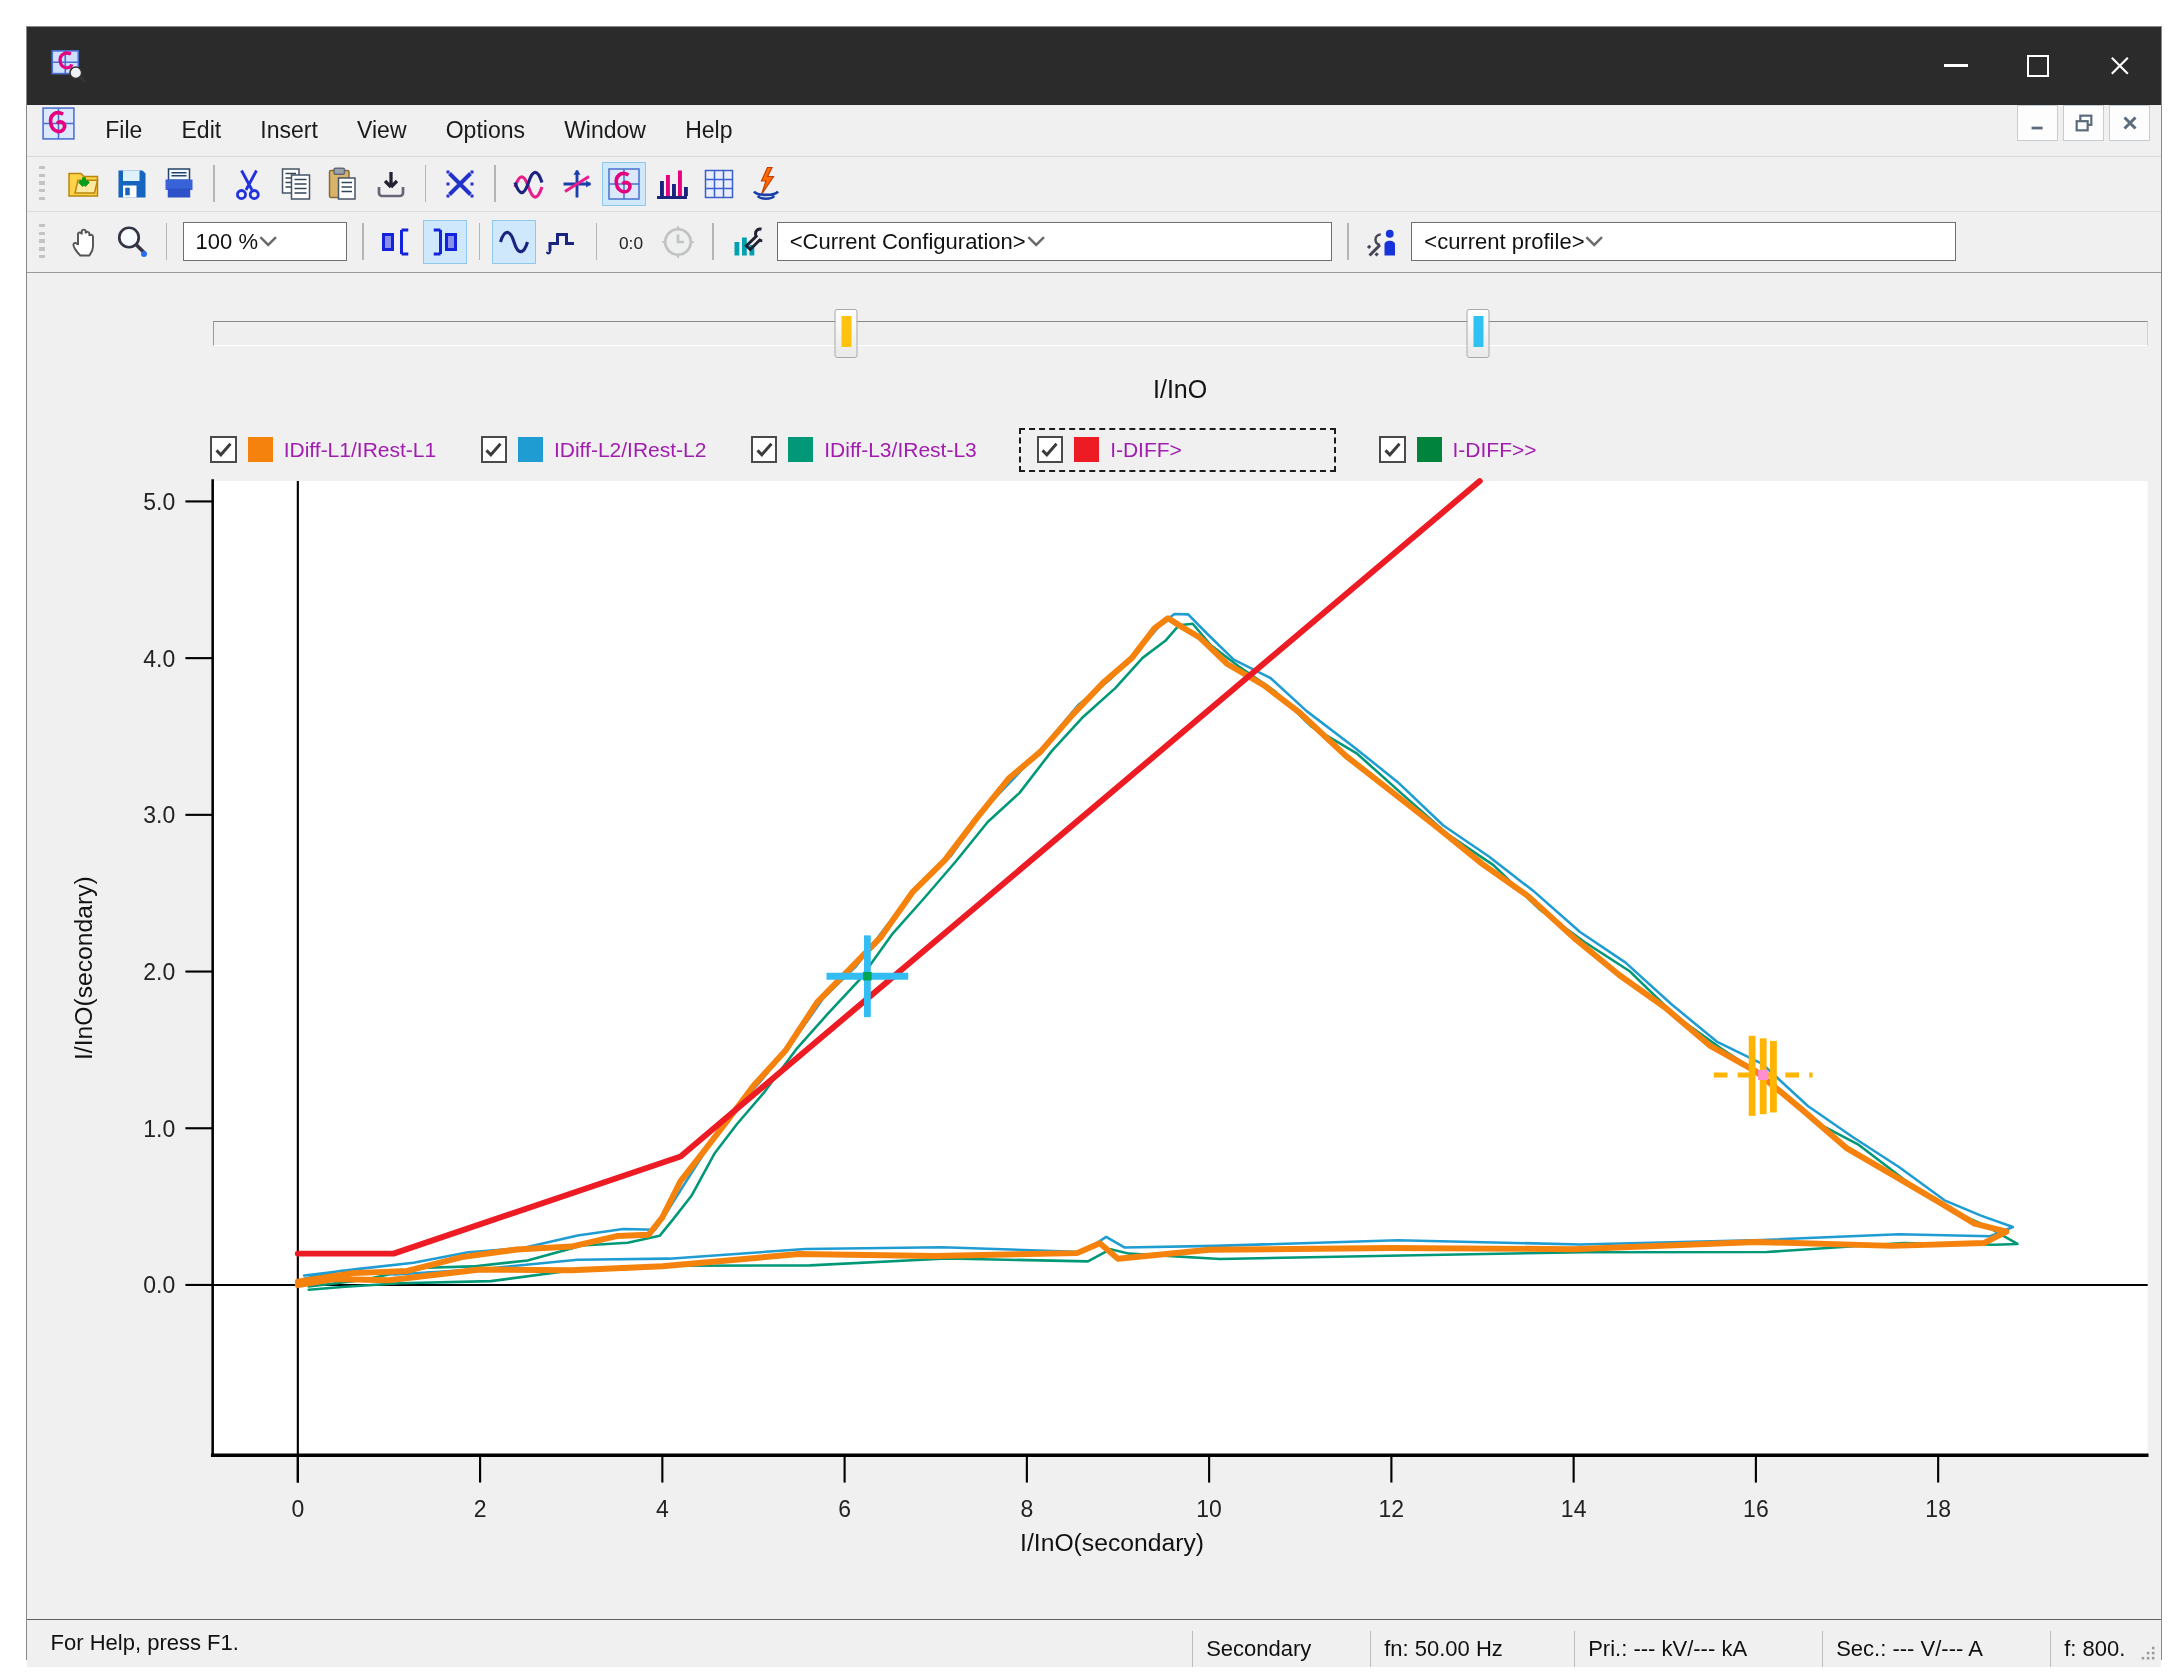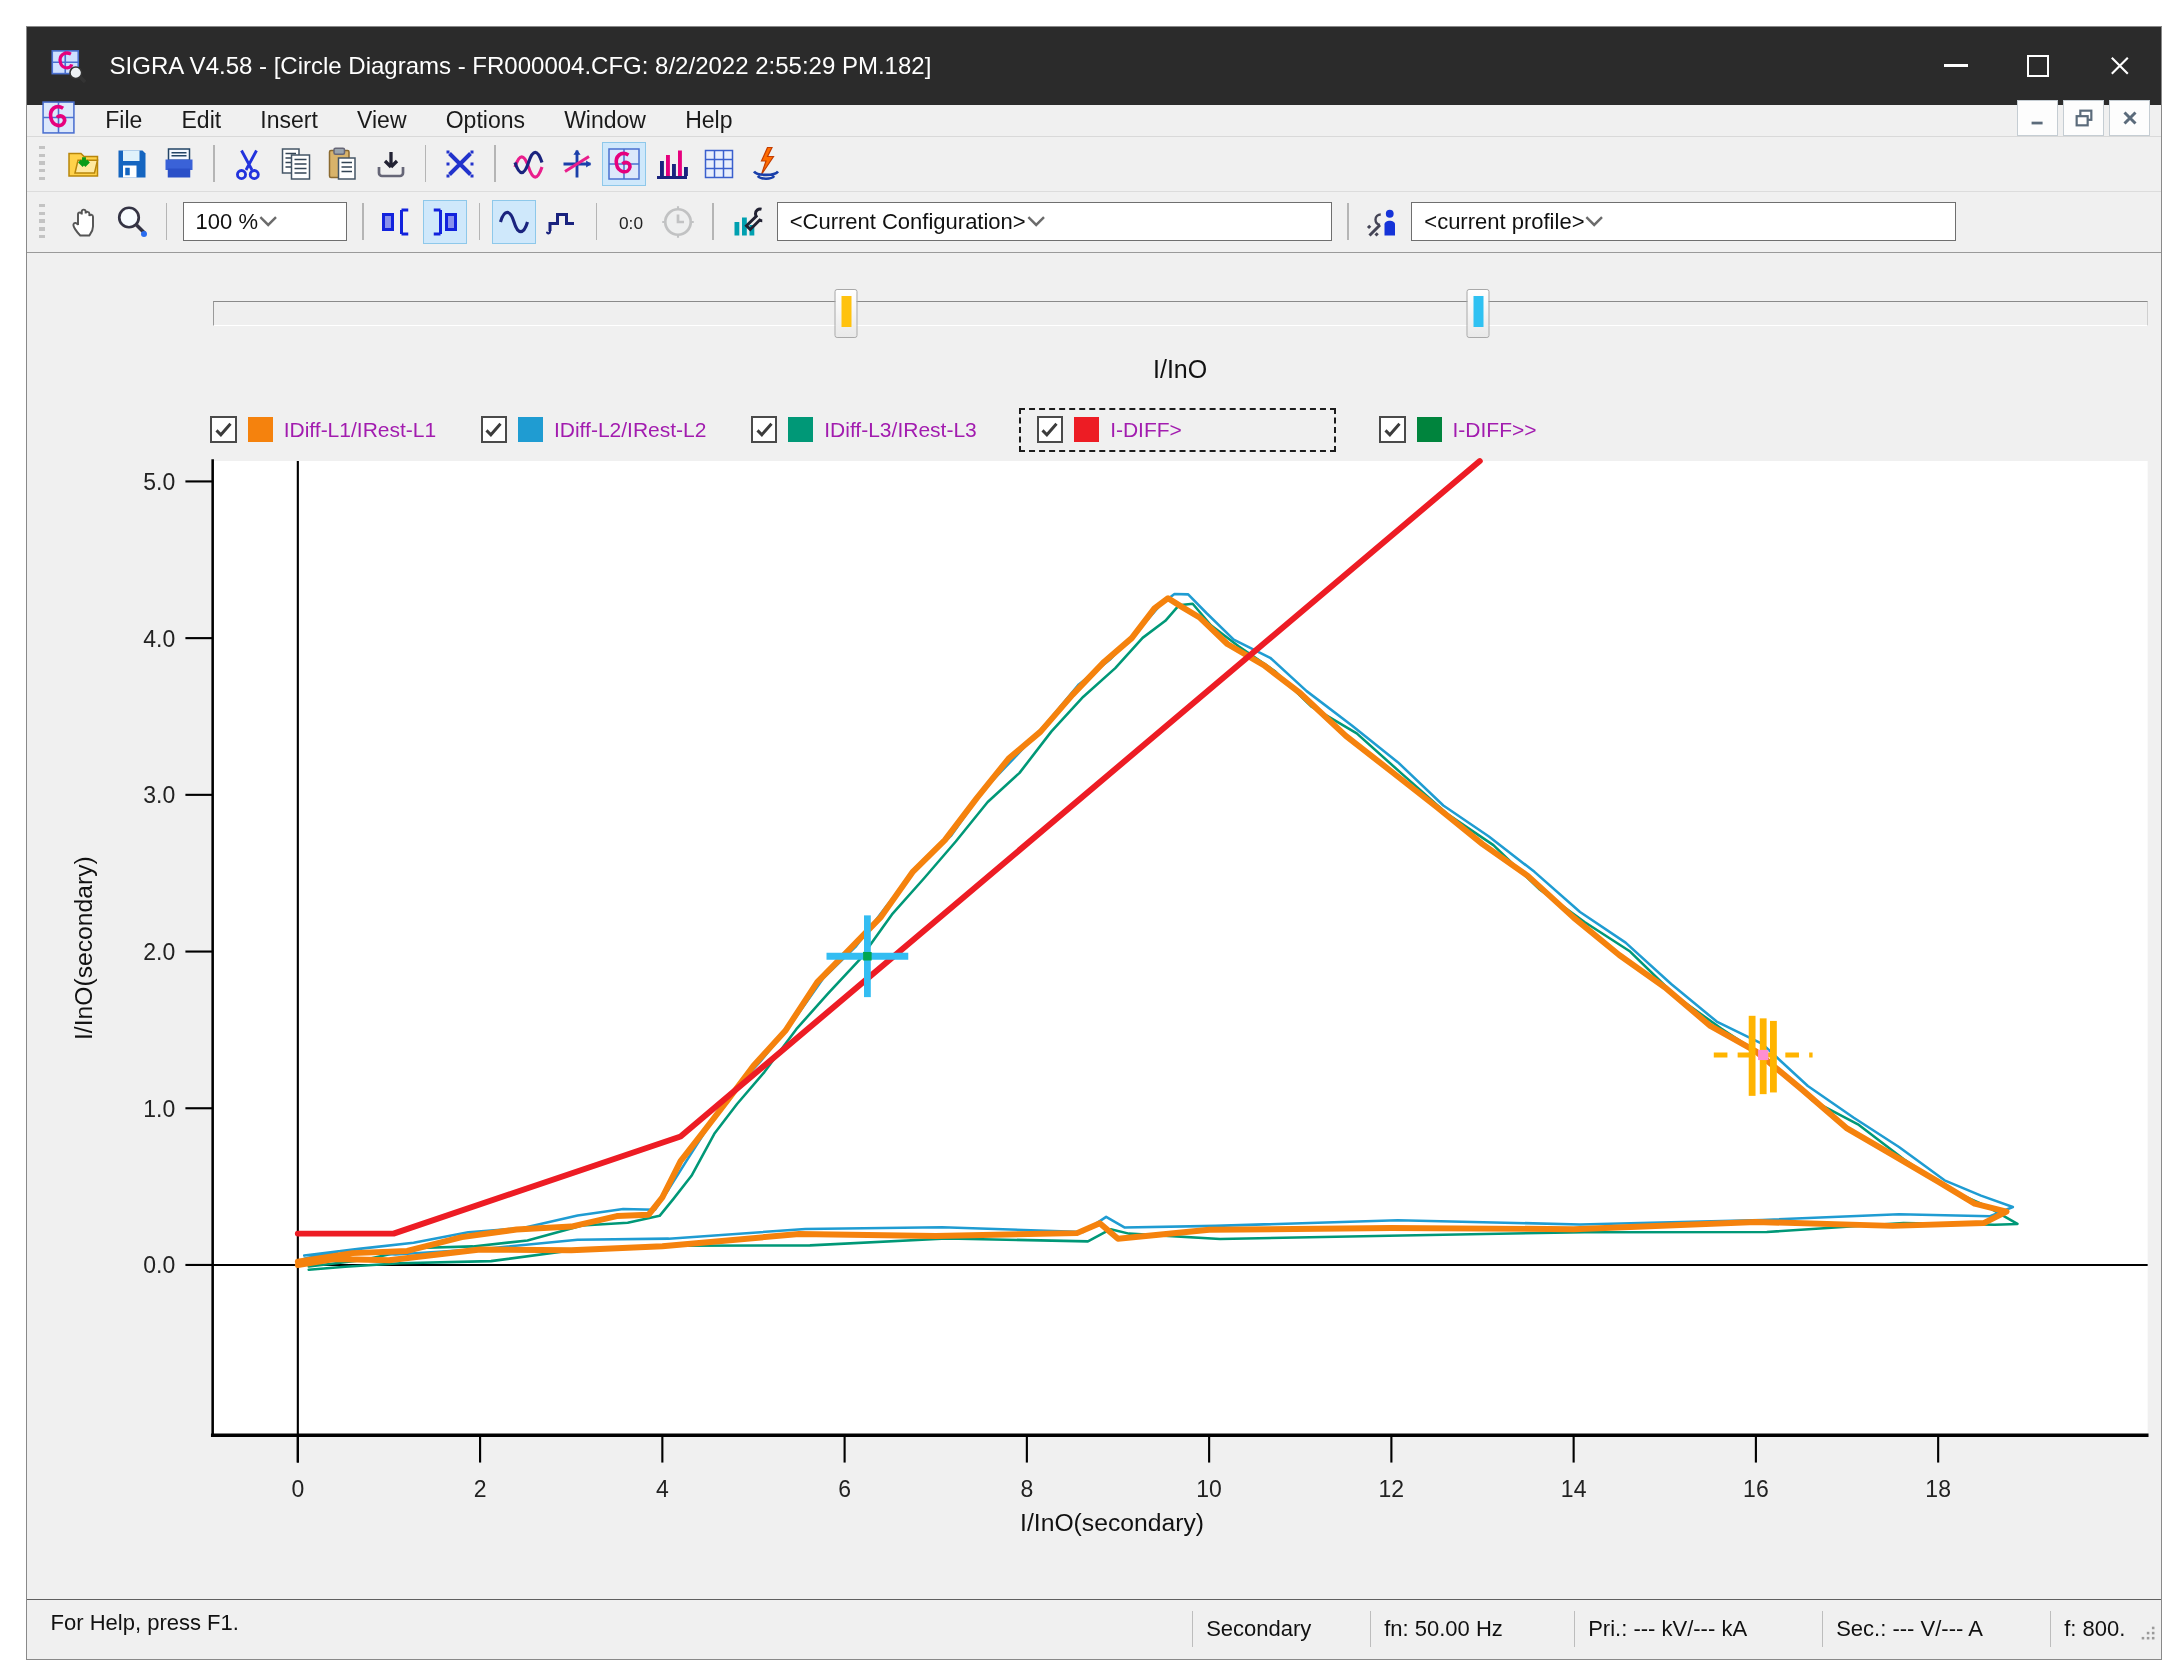--- a/index.html
+++ b/index.html
@@ -10,21 +10,21 @@
   
   .titlebar{height:78px;background:#2b2b2b;display:flex;align-items:center;color:#fff;flex:0 0 auto;}
   .titlebar .app-logo{width:39px;height:39px;margin-left:22px;flex:0 0 auto;}
   .titlebar .title-text{margin-left:22px;font-size:24px;white-space:nowrap;overflow:hidden;}
   .win-controls{margin-left:auto;display:flex;height:100%;}
   .win-btn{width:82px;height:100%;display:flex;align-items:center;justify-content:center;}
   .glyph-min{width:24px;height:2.6px;background:#fff;}
   .glyph-max{width:22px;height:22px;border:2.6px solid #fff;}
   .win-btn svg{width:25.6px;height:25.6px;}
   
-  .menubar{height:32px;background:#f0f0f0;display:flex;align-items:flex-end;border-bottom:0.9px solid #d9d9d9;flex:0 0 auto;}
+  .menubar{height:52px;background:#f0f0f0;display:flex;align-items:flex-start;border-bottom:0.9px solid #d9d9d9;flex:0 0 auto;}
   .menubar .menu-logo{width:37px;height:37px;margin:0 8.5px 0 13.6px;}
   .menu-item{font-size:23px;color:#1a1a1a;padding:0 19.6px;height:100%;display:flex;align-items:center;}
   .mdi-controls{margin-left:auto;display:flex;gap:5.1px;margin-right:10.2px;}
   .mdi-btn{width:41px;height:36px;border:0.9px solid #c5cdd3;background:#fdfdfd;display:flex;align-items:center;justify-content:center;}
   .mdi-btn svg{width:22px;height:22px;}
   
   .toolbar{display:flex;align-items:center;background:#f0f0f0;border-bottom:0.9px solid #dcdcdc;padding-left:12px;flex:0 0 auto;}
   #toolbar-main{height:55px;}
   #toolbar-view{height:61px;border-bottom:1.7px solid #9a9a9a;}
   .grip{width:6.8px;height:36px;margin-right:15.3px;
@@ -68,21 +68,20 @@
 <div class="window">
 
   <div class="titlebar">
     <span class="app-logo"><svg viewBox="0 0 24 24">
           <rect x="2" y="3" width="16" height="14" fill="#cfe0ff" stroke="#4a6fd0"></rect>
           <path d="M10 3v14M2 10h16" stroke="#4a6fd0" fill="none"></path>
           <path d="M13.5 5c-4-2-7.5 1-6.5 5 .8 4 6 4.6 7 1.3" stroke="#e6007e" stroke-width="2" fill="none"></path>
           <circle cx="16.5" cy="16.5" r="3.6" fill="#eef2f5" stroke="#333"></circle>
           <path d="M19 19l3.2 3.2" stroke="#333" stroke-width="2.2"></path>
         </svg></span>
-    <span class="title-text">SIGRA V4.58 - [Circle Diagrams - FR000004.CFG: 8/2/2022 2:55:29 PM.182]</span>
     <div class="win-controls">
       <span class="win-btn">
           <span class="glyph-min"></span>
         </span>
       <span class="win-btn">
           <span class="glyph-max"></span>
         </span>
       <span class="win-btn">
           <svg viewBox="0 0 24 24">
             <path d="M4.5 4.5l15 15M19.5 4.5l-15 15" stroke="#fff" stroke-width="2" fill="none"></path>

